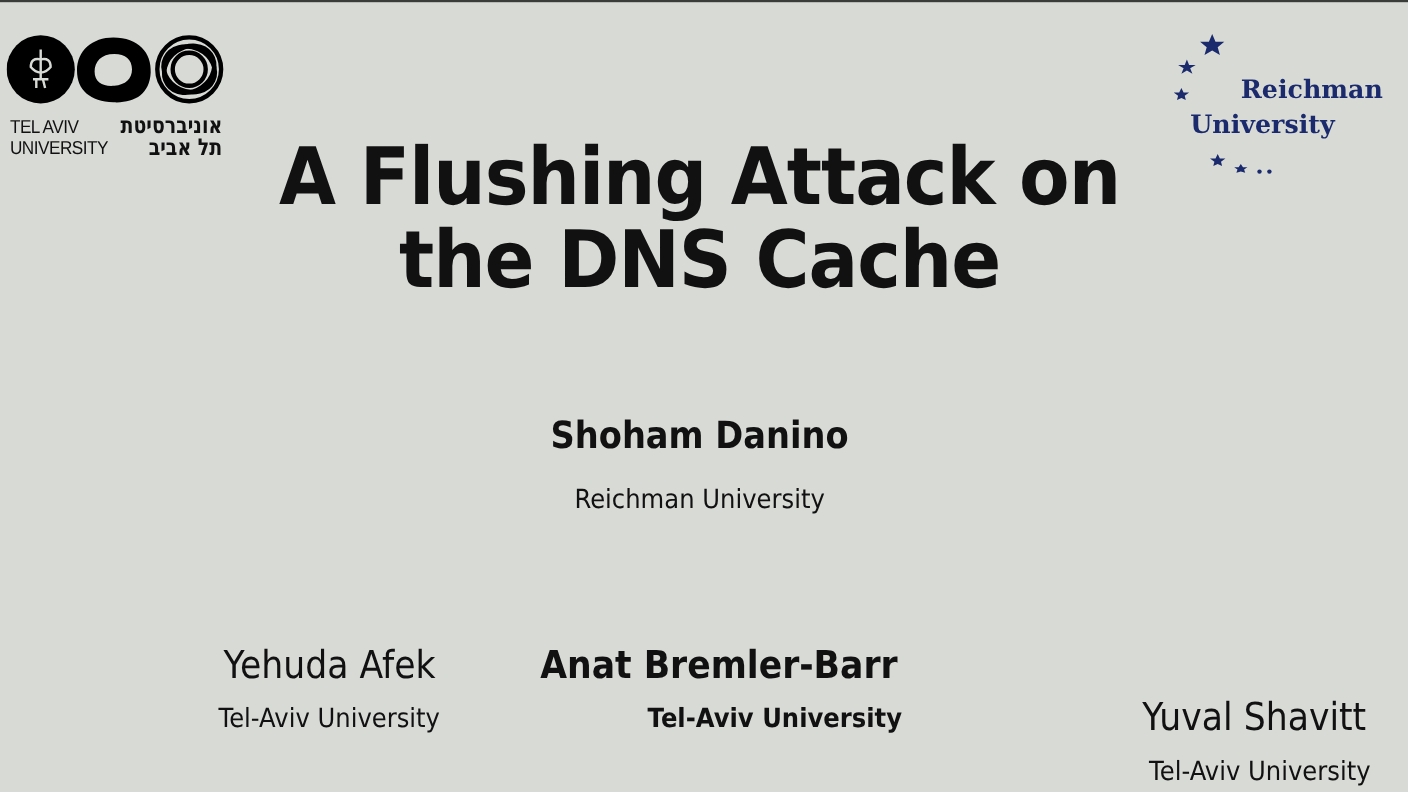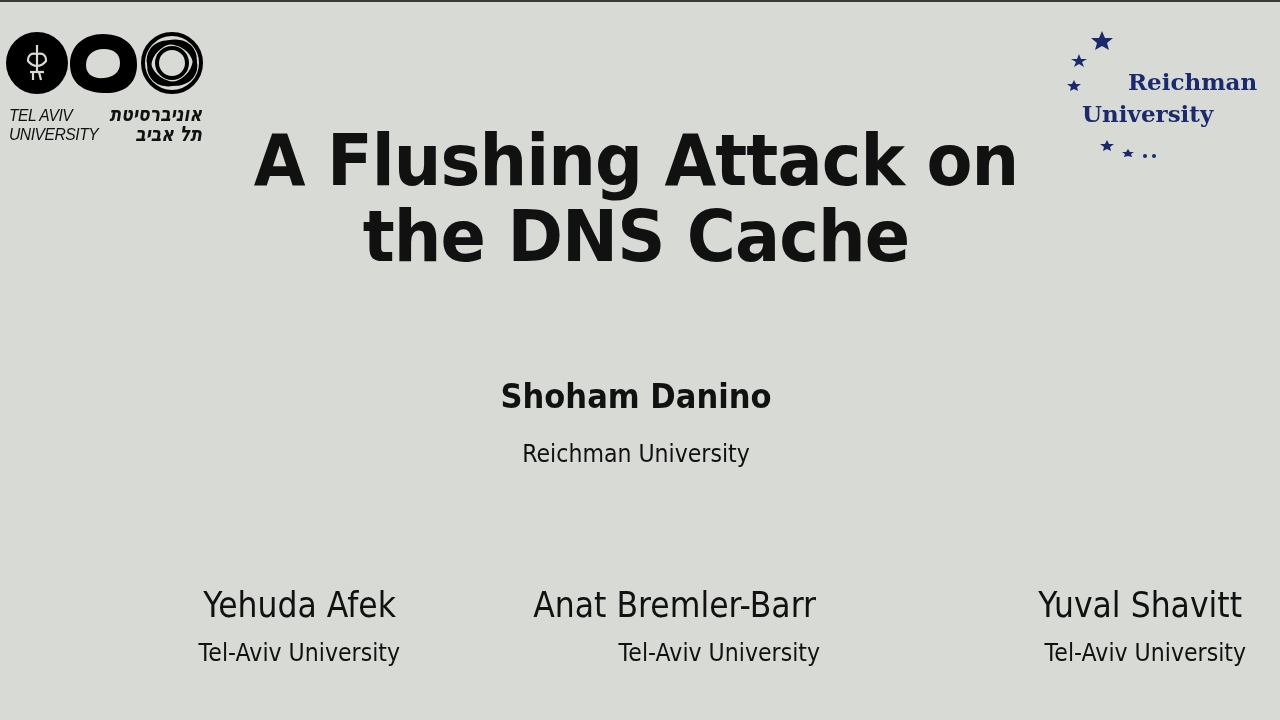--- a/index.html
+++ b/index.html
@@ -4,43 +4,43 @@
   <style>
     html, body { margin: 0; padding: 0; }
     body {
       width: 1280px; height: 720px; overflow: hidden;
       background: #d8dad6;
       position: relative;
       font-family: "Liberation Sans", "DejaVu Sans", sans-serif;
       color: #111;
     }
     .top-line { position: absolute; left: 0; top: 0; width: 1280px; height: 2px; background: #3a3c3a; }
-    .tau-logo { position: absolute; left: 6px; top: 30px; width: 200px; height: 115px; font-style: italic; }
+    .tau-logo { position: absolute; left: 6px; top: 30px; width: 200px; height: 115px; }
     .tau-circles { position: absolute; left: 0; top: 0; width: 200px; height: 68px; }
     .tau-text-en { position: absolute; left: 3px; top: 76px; font-size: 17px; line-height: 19px; letter-spacing: -0.5px; font-family: "Liberation Sans", sans-serif; transform: scaleX(0.92); transform-origin: left top; }
     .tau-text-he { position: absolute; left: 98px; top: 74px; font-size: 21px; line-height: 20px; font-weight: bold; direction: rtl; text-align: right; width: 98px; font-family: "DejaVu Sans", sans-serif; transform: scaleX(0.82); transform-origin: right top; }
     .ru-logo { position: absolute; left: 1058px; top: 28px; width: 220px; height: 135px; }
     .ru-text { position: absolute; left: 24px; top: 38px; color: #1a2a6c; font-family: "DejaVu Serif", serif; font-weight: bold; font-size: 23px; line-height: 32px; }
     .ru-text .l1 { display: block; padding-left: 46px; }
     .ru-text .l2 { display: block; }
     .title {
       position: absolute; left: 0; top: 122px; width: 1272px;
       text-align: center; font-weight: bold; font-size: 72px; line-height: 76px;
       font-family: "DejaVu Sans", sans-serif; letter-spacing: -1px;
       transform: scaleX(0.93); transform-origin: center top;
     }
     .presenter { position: absolute; left: 0; width: 1272px; text-align: center; }
     .presenter-name { top: 376px; font-weight: bold; font-size: 34px; font-family: "DejaVu Sans", sans-serif; transform: scaleX(0.9); }
     .presenter-aff { top: 440px; font-size: 24px; font-family: "DejaVu Sans", sans-serif; transform: scaleX(0.92); }
     .author { position: absolute; top: 584px; width: 400px; text-align: right; }
     .author-name { display: block; font-size: 35px; line-height: 42px; font-family: "DejaVu Sans", sans-serif; transform: scaleX(0.9); }
     .author-aff { display: block; margin-top: 12px; font-size: 24px; line-height: 30px; font-family: "DejaVu Sans", sans-serif; transform: scaleX(0.92); }
     .a1 { left: 16px; }
-    .a2 { left: 436px; }
-    .a3 { left: 862px; }
+    .a2 { left: 436px; font-weight: bold; }
+    .a3 { left: 862px; margin-top: 48px; }
   </style>
 </head>
 <body>
 
 <div class="top-line"></div>
 
 <div class="tau-logo">
   <svg class="tau-circles" viewBox="0 0 200 68">
     <circle cx="31" cy="33" r="31" fill="#000"></circle>
     <g fill="none" stroke="#d8dad6" stroke-width="2.2">

